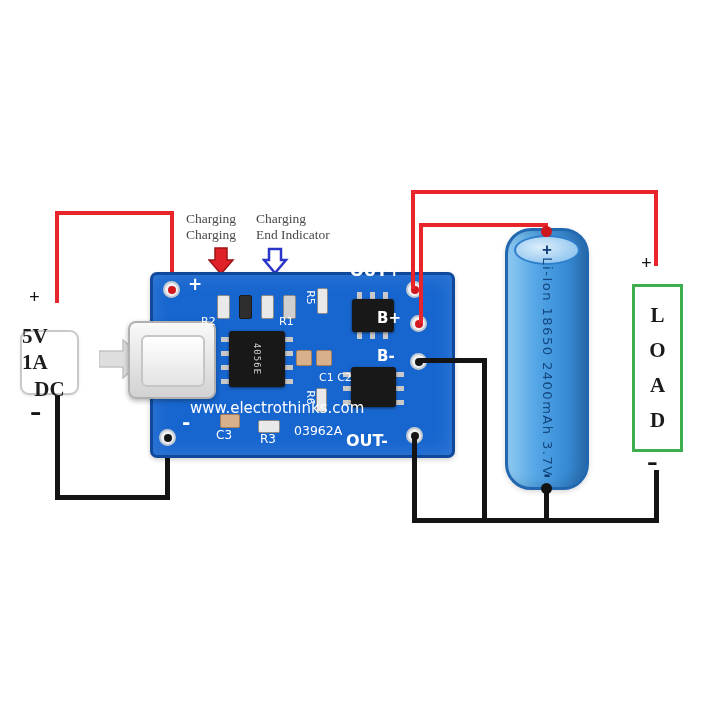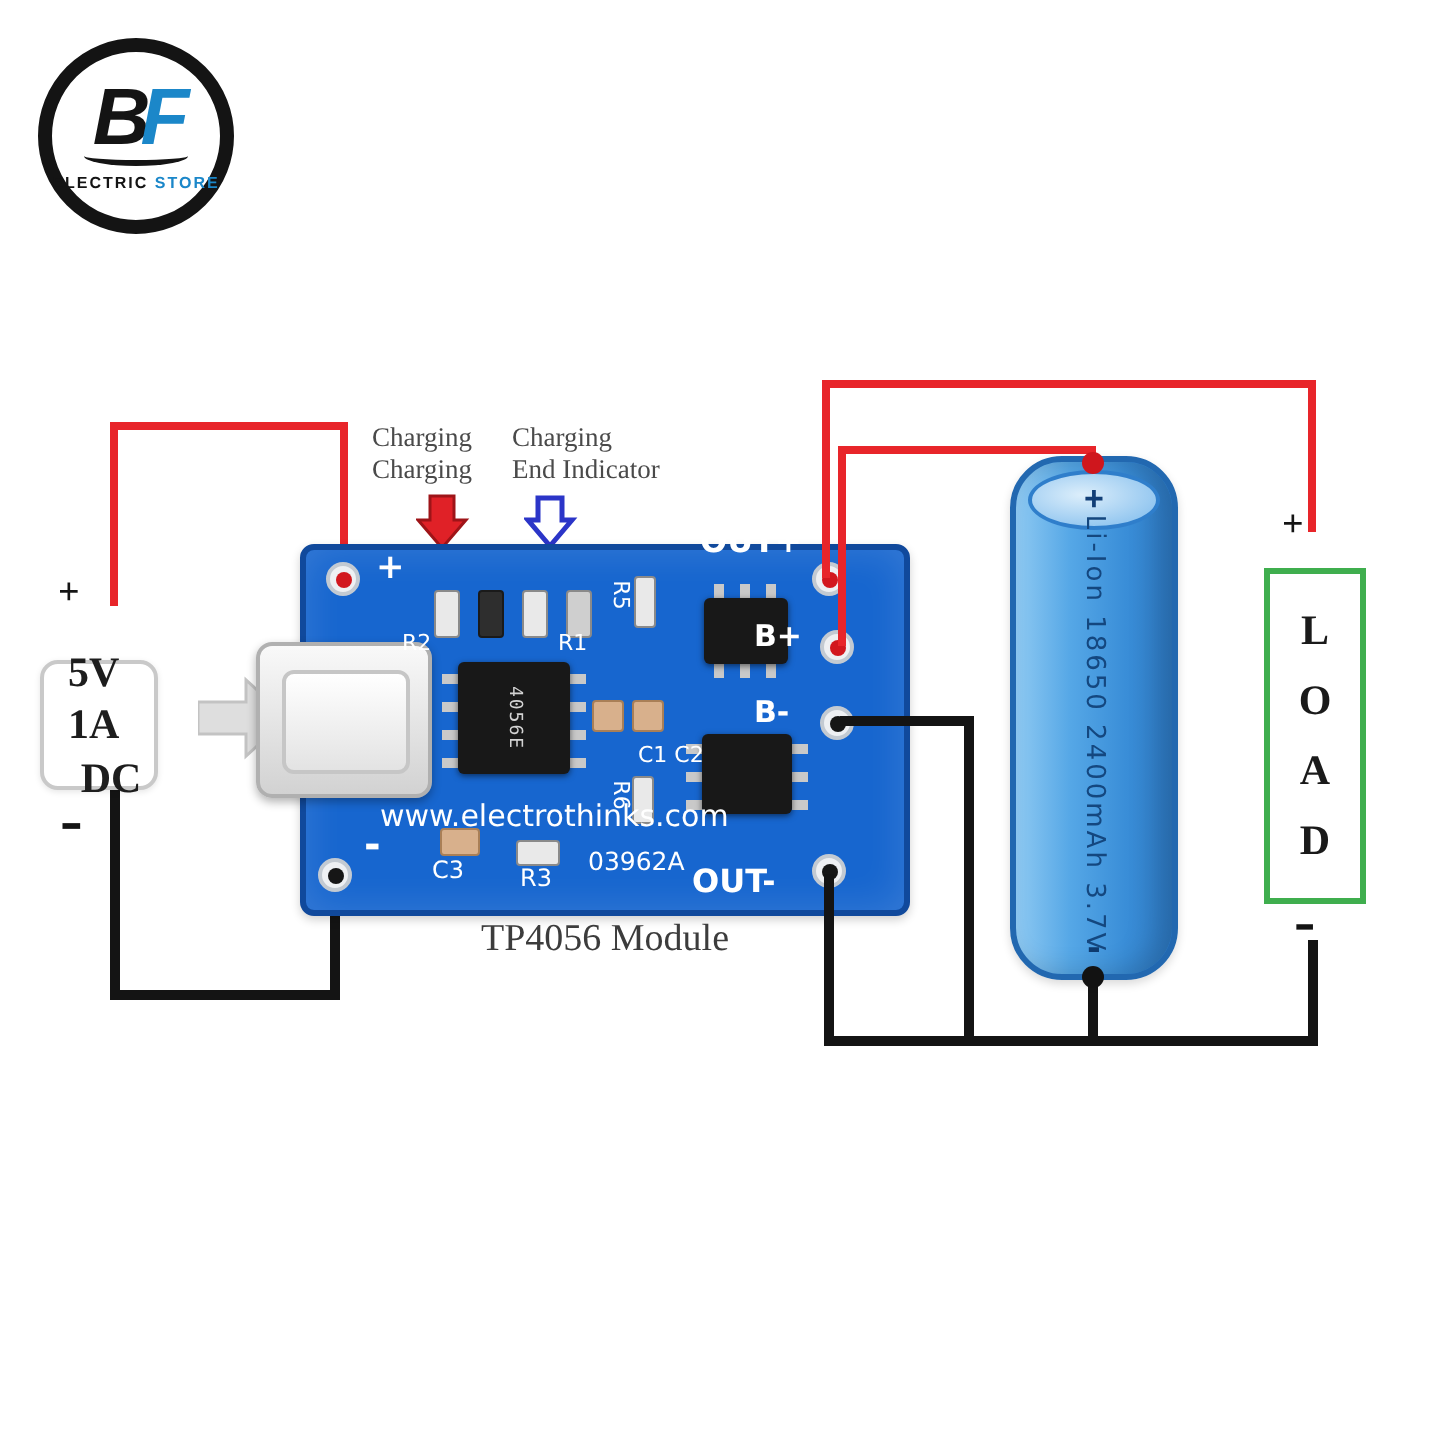--- a/index.html
+++ b/index.html
@@ -25,21 +25,21 @@
   .logo-swoosh { width:52px; height:10px; border-bottom:3.5px solid #141414;
                  border-radius:0 0 100% 100% / 0 0 100% 100%; margin-top:-4px; }
   .logo-sub { margin-top:4px; font-size:8px; font-weight:bold; letter-spacing:1px; }
   .logo-sub .sub1 { color:#141414; }
   .logo-sub .sub2 { color:#1b87c9; }
 
   
   .dc-box { position:absolute; width:59px; height:65px; background:#fff; border:2px solid #c9c9c9;
             border-radius:9px; display:flex; flex-direction:column; align-items:center; justify-content:center;
             font-family:"Liberation Serif", serif; font-weight:bold; font-size:21px; color:#1d1d1d;
-            line-height:1.25; box-shadow:0 1px 3px rgba(0,0,0,0.10);padding-left:12px; }
+            line-height:1.25; box-shadow:0 1px 3px rgba(0,0,0,0.10); }
   .terminal { position:absolute; font-family:"Liberation Serif", serif; font-weight:bold; color:#141414; }
 
   
   .pcb { position:absolute; background:var(--pcb,#1766cf); border:3px solid #10499c; border-radius:7px;
          box-shadow: inset 0 0 20px rgba(255,255,255,0.14), 0 2px 5px rgba(0,0,0,0.18); }
   .pad { position:absolute; width:17px; height:17px; background:#eef0f3; border:2px solid #c3cad2; border-radius:50%; }
   .pad-core { position:absolute; left:50%; top:50%; width:8px; height:8px; transform:translate(-50%,-50%); border-radius:50%; }
   .pad-core.red { background:#d2171e; }
   .pad-core.black { background:#161616; }
   .silk { position:absolute; color:#ffffff; font-family:"DejaVu Sans", sans-serif; font-size:11px; }
@@ -84,30 +84,20 @@
   
   .load-box { position:absolute; width:51px; height:168px; background:#fff; border:3px solid var(--load-border,#3fae4e);
               display:flex; flex-direction:column; align-items:center; justify-content:space-evenly;
               font-family:"Liberation Serif", serif; font-weight:bold; font-size:21px; color:#1a1a1a; padding:6px 0; }
 </style>
 </head>
 <body>
 
 <div class="canvas">
 
-  <div class="logo" style="left:19px; top:19px;">
-    <div class="logo-letters">
-      <span class="logo-letter-b">B</span><span class="logo-letter-f">F</span>
-    </div>
-    <div class="logo-swoosh"></div>
-    <div class="logo-sub">
-      <span class="sub1">ELECTRIC</span>
-      <span class="sub2">STORE</span>
-    </div>
-  </div>
 
   <div class="wire red" style="left:55px; top:211px; width:119px; height:4px;"></div>
   <div class="wire red" style="left:55px; top:211px; width:4px; height:92px;"></div>
   <div class="wire red" style="left:170px; top:211px; width:4px; height:80px;"></div>
   <div class="wire black" style="left:55px; top:393px; width:5px; height:107px;"></div>
   <div class="wire black" style="left:55px; top:495px; width:115px; height:5px;"></div>
   <div class="wire black" style="left:165px; top:438px; width:5px; height:62px;"></div>
 
   <span class="terminal" style="left:29px; top:286px; font-size:19px;">+</span>
   <div class="dc-box" style="left:20px; top:330px;">
@@ -192,21 +182,20 @@
   <div class="pad" style="left:410px; top:315px;">
       <div class="pad-core red"></div>
     </div>
   <div class="pad" style="left:410px; top:353px;">
       <div class="pad-core black"></div>
     </div>
   <div class="pad" style="left:406px; top:427px;">
       <div class="pad-core black"></div>
     </div>
 
-  <div class="module-caption" style="left:150px; top:459px; width:305px;">TP4056 Module</div>
 
   <div class="wire red" style="left:411px; top:190px; width:4px; height:99px;"></div>
   <div class="wire red" style="left:411px; top:190px; width:247px; height:4px;"></div>
   <div class="wire red" style="left:654px; top:190px; width:4px; height:76px;"></div>
   <div class="wire red" style="left:419px; top:223px; width:4px; height:100px;"></div>
   <div class="wire red" style="left:419px; top:223px; width:128px; height:4px;"></div>
   <div class="wire red" style="left:544px; top:223px; width:4px; height:12px;"></div>
 
   <div class="wire black" style="left:420px; top:358px; width:67px; height:5px;"></div>
   <div class="wire black" style="left:482px; top:358px; width:5px; height:165px;"></div>

